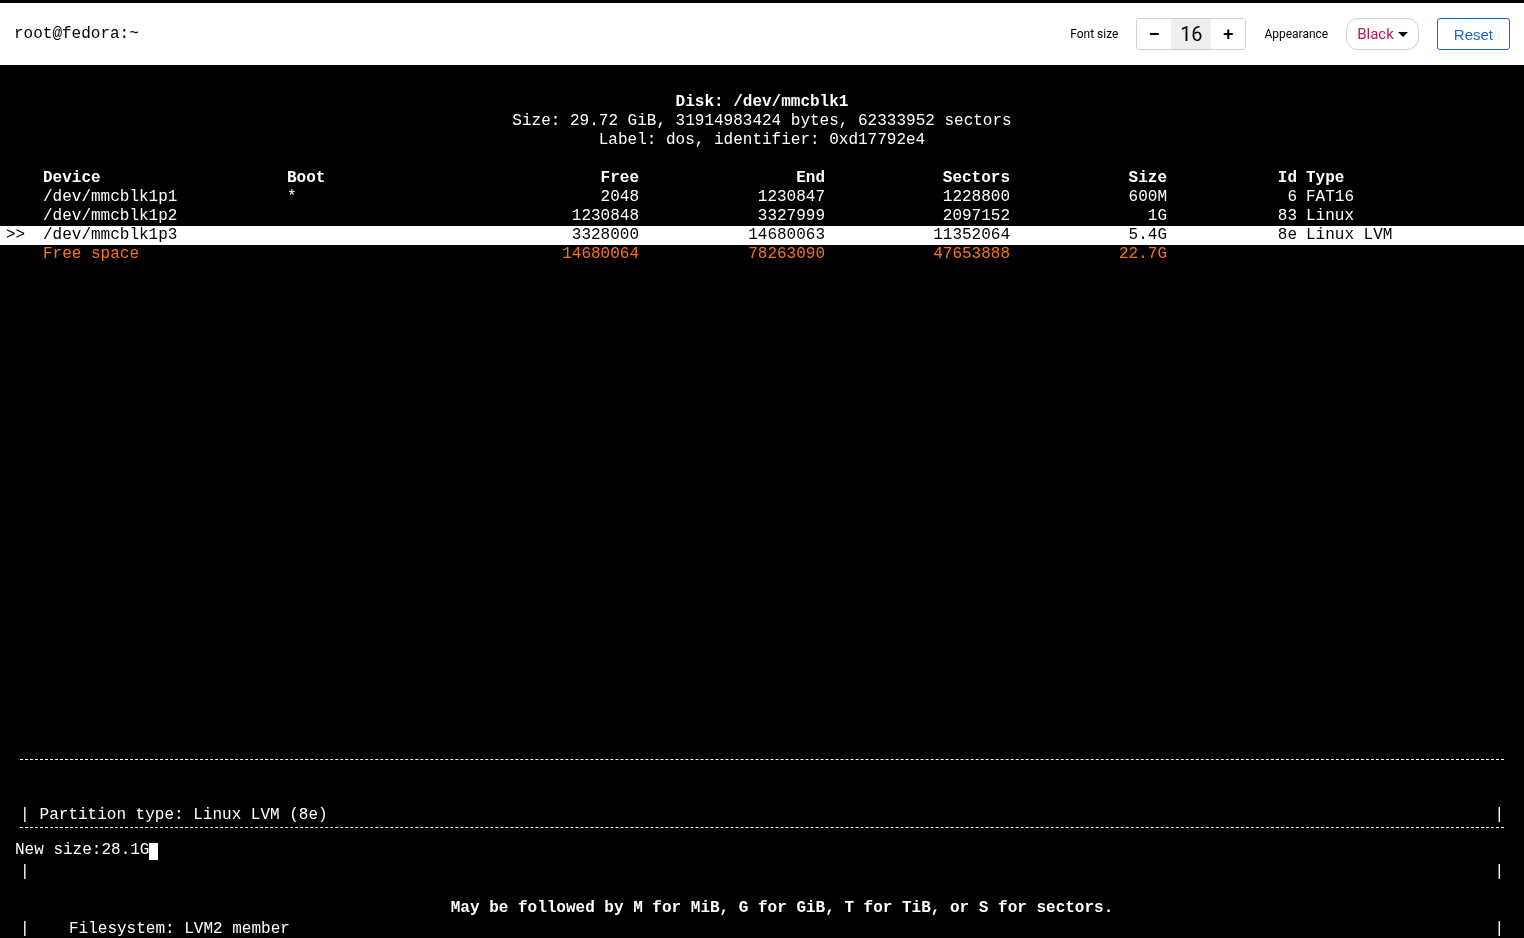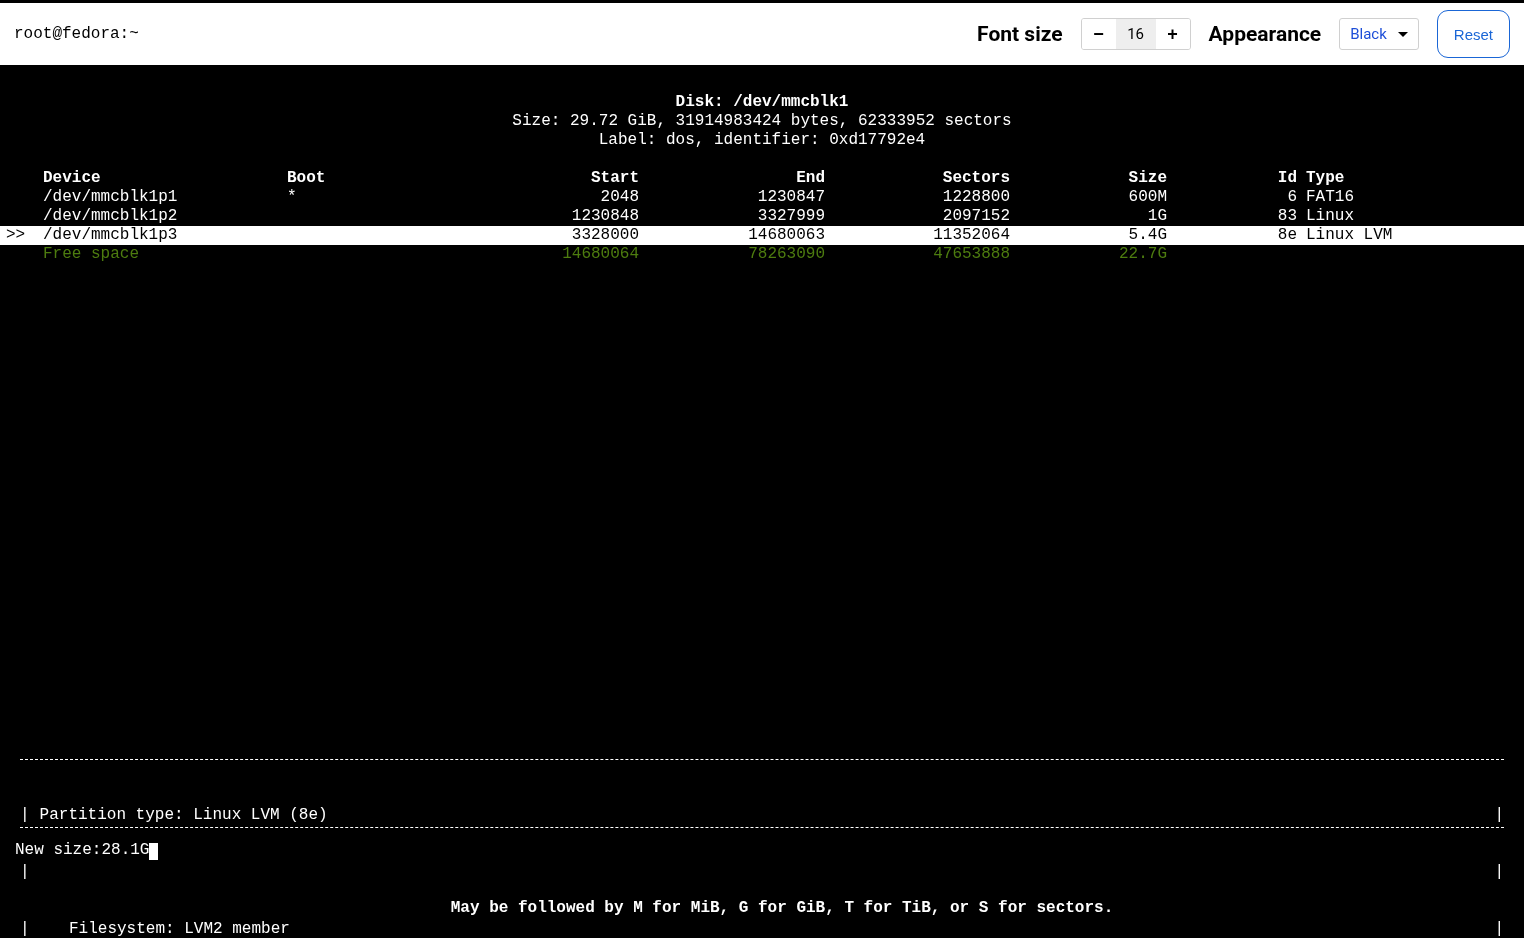--- a/index.html
+++ b/index.html
@@ -26,22 +26,22 @@
       font-family: Menlo, Consolas, "Liberation Mono", monospace;
       font-size: 16px;
       color: #000;
     }
     .header-right {
       display: flex;
       align-items: center;
       gap: 18px;
     }
     .header-right-label {
-      font-size: 21px;
-      font-weight: 700;
+      font-size: 12px;
+      font-weight: 400;
       color: #000;
     }
     .stepper {
       display: flex;
       border: 1px solid #d0d0d0;
       border-radius: 3px;
       height: 32px;
       overflow: hidden;
     }
     .stepper-btn {
@@ -57,48 +57,48 @@
       justify-content: center;
       color: #000;
     }
     .stepper-val {
       width: 40px;
       height: 30px;
       background: #eeeeee;
       display: flex;
       align-items: center;
       justify-content: center;
-      font-size: 15px;
+      font-size: 20px;
       color: #000;
     }
     .dropdown {
       border: 1px solid #d0d0d0;
-      border-radius: 3px;
+      border-radius: 12px;
       height: 32px;
       padding: 0 10px;
       display: flex;
       align-items: center;
-      gap: 11px;
+      gap: 4px;
       background: #fff;
       cursor: pointer;
       font-size: 15px;
-      color: #1d4ed8;
+      color: #be185d;
     }
     .dropdown .caret {
       width: 0; height: 0;
       border-left: 5px solid transparent;
       border-right: 5px solid transparent;
       border-top: 5px solid #000;
     }
     .reset-btn {
       border: 1px solid #1a66d6;
       color: #1a66d6;
       background: #fff;
-      border-radius: 11px;
-      height: 48px;
+      border-radius: 3px;
+      height: 32px;
       padding: 0 16px;
       font-size: 15px;
       cursor: pointer;
     }
     .terminal {
       font-family: Menlo, Consolas, "Liberation Mono", monospace;
       font-size: 16px;
       line-height: 19px;
       color: #fff;
       background: #000;
@@ -107,21 +107,21 @@
       position: relative;
     }
     .termrow {
       white-space: pre;
       padding: 0;
       height: 19px;
     }
     .center { text-align: center; }
     .bold { font-weight: bold; }
     .inverse { background: #fff; color: #000; }
-    .green { color: #4d7c0f; }
+    .green { color: #f97316; }
     .table-header, .table-row {
       display: grid;
       grid-template-columns: 43px 244px 130px 222px 186px 185px 157px 130px 250px;
     }
     .col-right { text-align: right; }
     .footer-box {
       position: absolute;
       left: 20px;
       right: 20px;
       top: 694px;
@@ -203,21 +203,21 @@
 <div class="terminal">
   <div class="termrow center"><span class="bold">Disk: </span><span class="bold">/dev/mmcblk1</span></div>
   <div class="termrow center">Size: 29.72 GiB, 31914983424 bytes, 62333952 sectors</div>
   <div class="termrow center">Label: dos, identifier: 0xd17792e4</div>
   <div class="termrow"></div>
 
   <div class="table-header bold">
     <span></span>
     <span>Device</span>
     <span>Boot</span>
-    <span class="col-right">Start</span>
+    <span class="col-right">Free</span>
     <span class="col-right">End</span>
     <span class="col-right">Sectors</span>
     <span class="col-right">Size</span>
     <span class="col-right">Id</span>
     <span style="padding-left:9px">Type</span>
   </div>
 
   <div id="rows-container">
       <div class="table-row">
         <span style="padding-left:6px"></span>

